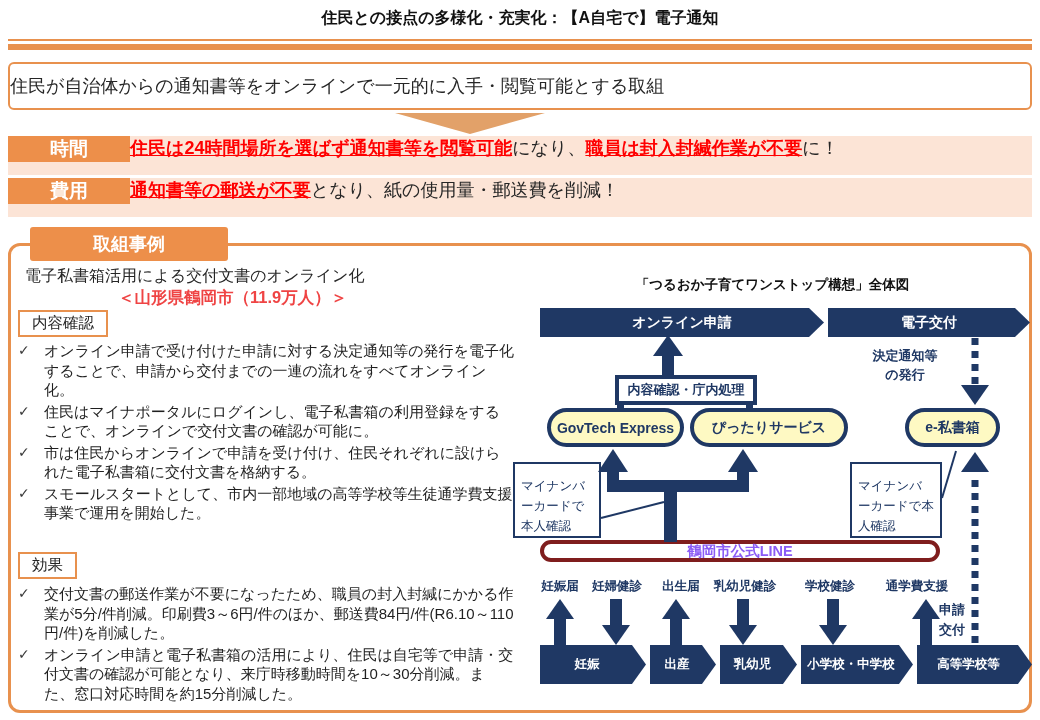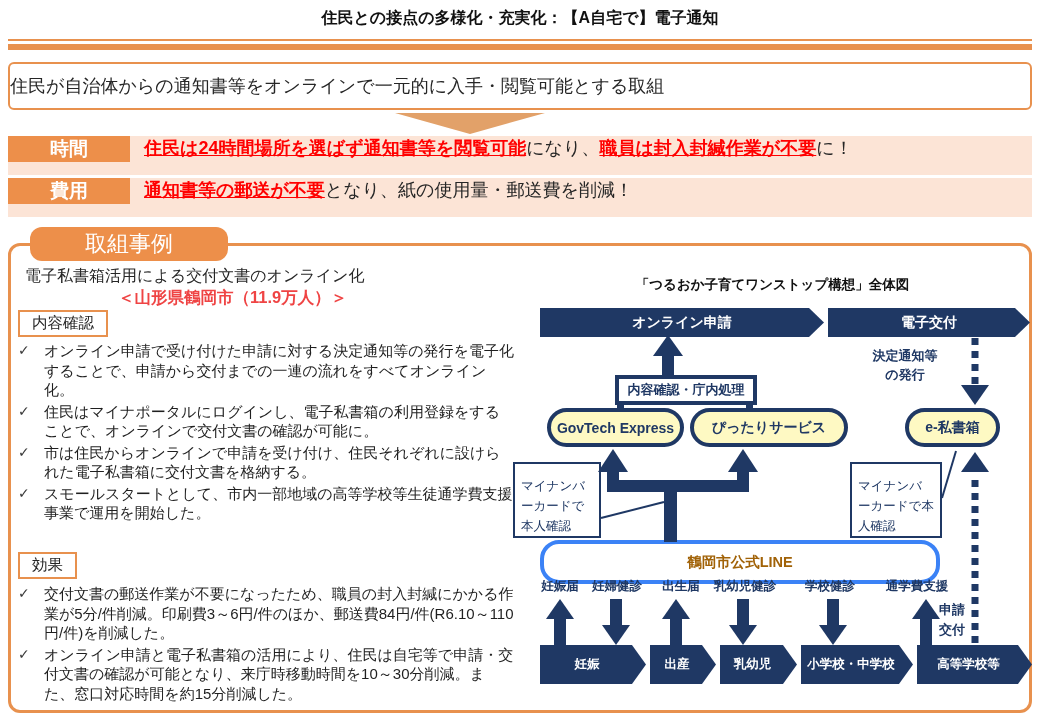--- a/index.html
+++ b/index.html
@@ -14,28 +14,28 @@
   .summary-box{left:8px;top:62px;width:1024px;height:48px;border:2px solid #E8914E;border-radius:6px;
     display:flex;align-items:center;font-size:18px;color:#262626;background:#fff;}
   .down-arrow{left:395px;top:113px;width:0;height:0;border-left:75px solid transparent;
     border-right:75px solid transparent;border-top:21px solid #E2A169;}
 
   
   .benefit-row{left:8px;width:1024px;height:39px;background:#FCE4D6;display:flex;align-items:flex-start;}
   .benefit-row.r1{top:136px;} .benefit-row.r2{top:178px;}
   .benefit-label{width:122px;background:#ED8F4A;color:#fff;font-weight:bold;font-size:19px;
     display:flex;align-items:center;justify-content:center;flex:0 0 122px;}
-  .benefit-text{display:flex;align-items:center;padding-left:14px;font-size:18px;white-space:nowrap;}
+  .benefit-text{display:flex;align-items:center;font-size:18px;white-space:nowrap;}
   .benefit-text .em{color:#FF0000;font-weight:bold;text-decoration:underline;}
   .benefit-text .plain{color:#262626;}
 
   
   .case-box{left:8px;top:243px;width:1024px;height:470px;border:3px solid #E8914E;border-radius:12px;background:#fff;}
-  .case-tab{left:30px;top:227px;width:198px;height:34px;background:#ED8F4A;border-radius:12px;
-    color:#fff;font-weight:normal;font-size:22px;display:flex;align-items:center;justify-content:center;}
+  .case-tab{left:30px;top:227px;width:198px;height:34px;background:#ED8F4A;border-radius:3px;
+    color:#fff;font-weight:bold;font-size:18px;display:flex;align-items:center;justify-content:center;}
   .case-title{left:25px;top:266px;font-size:16px;color:#262626;}
   .case-subtitle{left:118px;top:287px;font-size:16.5px;font-weight:bold;color:#ef4444;}
   .mini-label{border:2px solid #E8914E;background:#fff;padding:1px 12px;font-size:15.5px;color:#262626;display:inline-block;}
   .overview-label{left:18px;top:310px;} .effect-label{left:18px;top:552px;}
   .bullets{left:18px;width:497px;font-size:15px;line-height:19.5px;color:#1f1f1f;}
   .bullets.ov{top:341px;} .bullets.ef{top:584px;}
   .bullet{display:flex;margin-bottom:2px;}
   .check{flex:0 0 26px;color:#3a3a3a;font-size:14px;}
 
   
@@ -49,22 +49,22 @@
   .issue-note{left:330px;top:74px;width:124px;text-align:center;font-size:13px;font-weight:bold;line-height:19px;color:#1F3864;}
   .process-box{left:102px;top:103px;width:142px;height:30px;border:4px solid #1F3864;background:#fff;
     color:#1F3864;font-weight:bold;font-size:13px;display:flex;align-items:center;justify-content:center;}
   .pill{height:39px;border:4px solid #1F3864;border-radius:21px;background:#fef9c3;color:#1F3864;
     font-weight:bold;font-size:14px;display:flex;align-items:center;justify-content:center;}
   .pill-gov{left:34px;top:136px;width:137px;} .pill-pit{left:177px;top:136px;width:158px;}
   .pill-esh{left:392px;top:136px;width:95px;}
   .mynum{border:2px solid #1F3864;background:#fff;color:#1F3864;font-size:12.5px;line-height:1.6;
     padding:12px 6px;width:88px;height:76px;}
   .mynum.left{left:0;top:190px;} .mynum.right{left:337px;top:190px;width:92px;}
-  .line-pill{left:27px;top:268px;width:400px;height:44px;border:4px solid #3b82f6;border-radius:19px;
-    background:#fff;color:#a16207;font-weight:bold;font-size:14.5px;display:flex;align-items:center;justify-content:center;}
+  .line-pill{left:27px;top:268px;width:400px;height:22px;border:4px solid #7f1d1d;border-radius:19px;
+    background:#fff;color:#8b5cf6;font-weight:bold;font-size:14.5px;display:flex;align-items:center;justify-content:center;}
   .svc{top:306px;transform:translateX(-50%);font-size:12.5px;font-weight:bold;color:#1F3864;white-space:nowrap;}
   .apply-col{left:426px;top:328px;font-size:13px;font-weight:bold;color:#1F3864;line-height:20px;}
   .stage{top:373px;height:39px;background:#1F3864;color:#fff;font-weight:bold;font-size:12.5px;
     display:flex;align-items:center;justify-content:center;padding-right:12px;
     clip-path:polygon(0 0,calc(100% - 14px) 0,100% 50%,calc(100% - 14px) 100%,0 100%);}
   .st0{left:27px;width:106px;} .st1{left:137px;width:66px;} .st2{left:207px;width:77px;}
   .st3{left:288px;width:112px;} .st4{left:404px;width:115px;}
   svg{display:block;}
 </style>
 </head>

